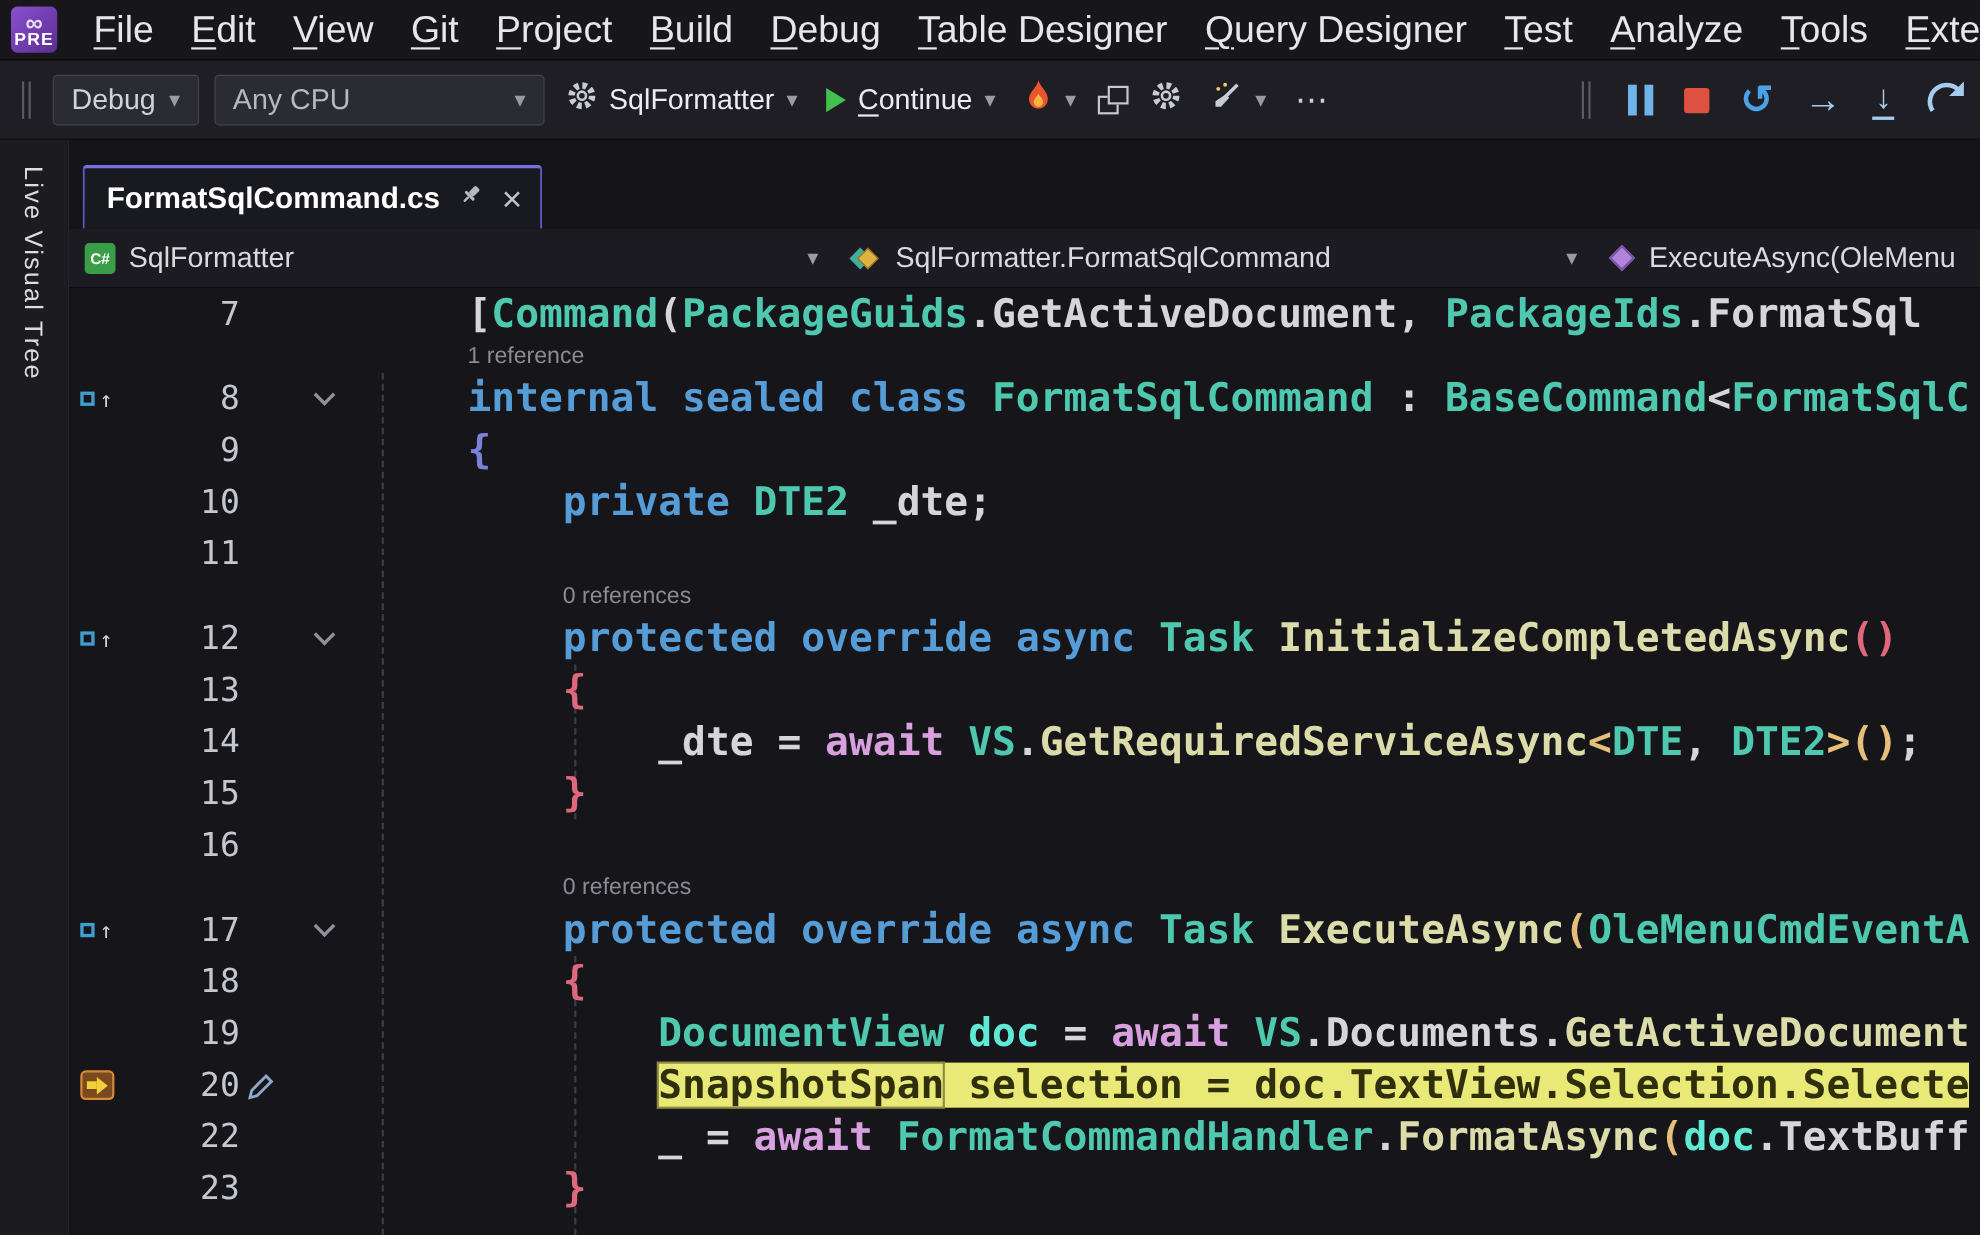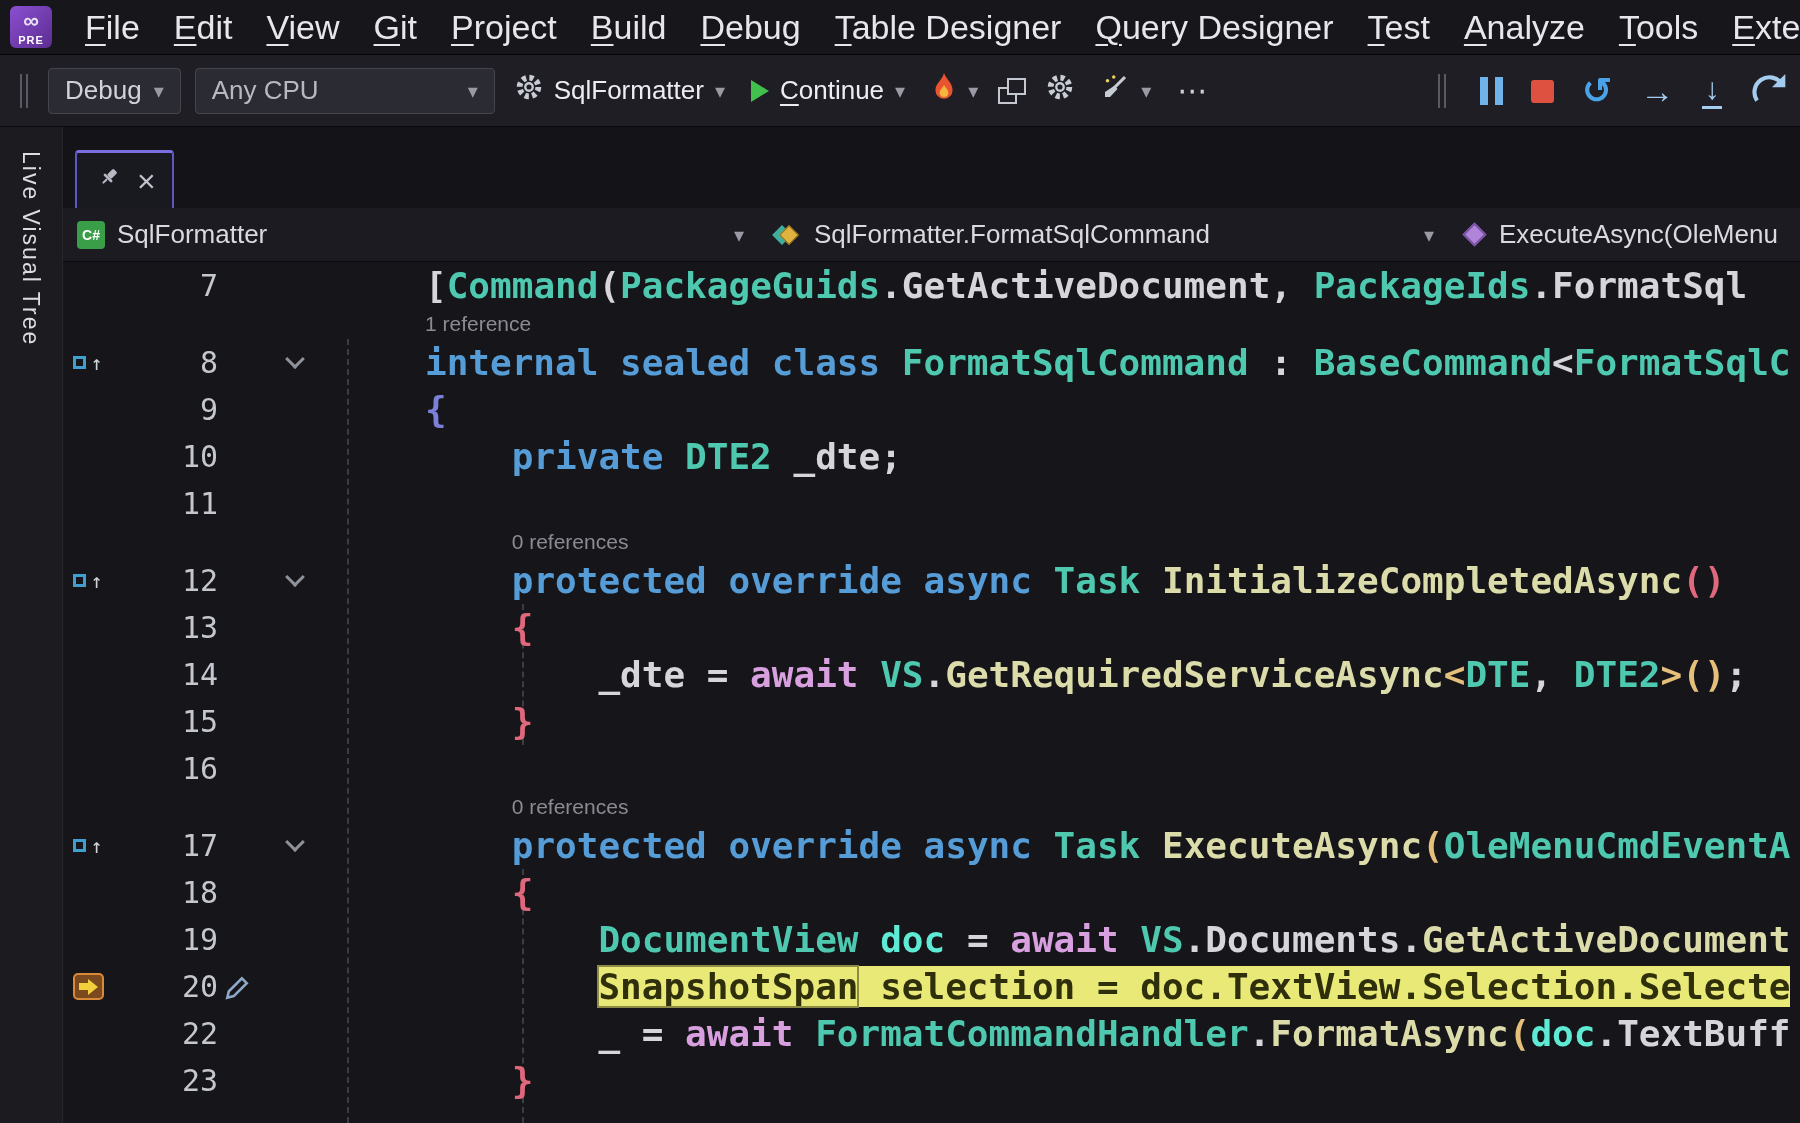--- a/index.html
+++ b/index.html
@@ -6,21 +6,21 @@
   html,body { width:1800px; height:1123px; overflow:hidden; background:#141419;
     font-family:"Liberation Sans", sans-serif; }
 
   
   .menubar { height:55px; background:#17171b; display:flex; align-items:center;
     padding-left:10px; border-bottom:1px solid #050507; overflow:hidden; white-space:nowrap; }
   .logo { width:42px; height:42px; border-radius:6px; flex:0 0 42px;
     background:linear-gradient(135deg,#8a4fd0,#5c2d91); margin-right:16px; position:relative;
     display:flex; align-items:center; justify-content:center; }
   .logo .inf { color:#e8dff5; font-size:22px; font-weight:bold; margin-top:-12px; }
-  .logo .pre { position:absolute; bottom:2px; width:100%; text-align:center; font-size:11px;
+  .logo .pre { position:absolute; bottom:2px; width:100%; text-align:center; font-size:16px;
     font-weight:bold; color:#fff; letter-spacing:1px; }
   .menu-items { display:flex; align-items:center; }
   .menu-item { color:#e6e6ec; font-size:34px; padding:0 17px; }
   .menu-item u { text-underline-offset:5px; text-decoration-thickness:2px; }
 
   
   .toolbar { height:72px; background:#1e1e24; display:flex; align-items:center;
     padding-left:14px; gap:14px; border-bottom:1px solid #0a0a0c; position:relative; overflow:hidden; }
   .grip { width:8px; height:34px; border-left:2px solid #5a5a64; border-right:2px solid #5a5a64; margin:0 6px; flex:0 0 8px; }
   .tb-drop { height:46px; background:#2b2b33; border:1px solid #45454f; border-radius:4px;
@@ -227,20 +227,21 @@
 </div>
 
 <div class="main">
   <div class="sidestrip">
     <span class="vtext">Live Visual Tree</span>
   </div>
 
   <div class="content">
     <div class="tabstrip">
       <div class="tab">
+        <span class="tab-title">FormatSqlCommand.cs</span>
         <span>
           <svg width="24" height="24" viewBox="0 0 16 16">
               <g fill="#b8b8c2" transform="rotate(45 8 8)">
                 <rect x="6" y="2" width="4" height="6" rx="1"></rect>
                 <rect x="4.2" y="8" width="7.6" height="1.8" rx="0.9"></rect>
                 <rect x="7.3" y="9.8" width="1.4" height="4.2" rx="0.7"></rect>
               </g>
             </svg>
         </span>
         <span class="tab-close">×</span>

